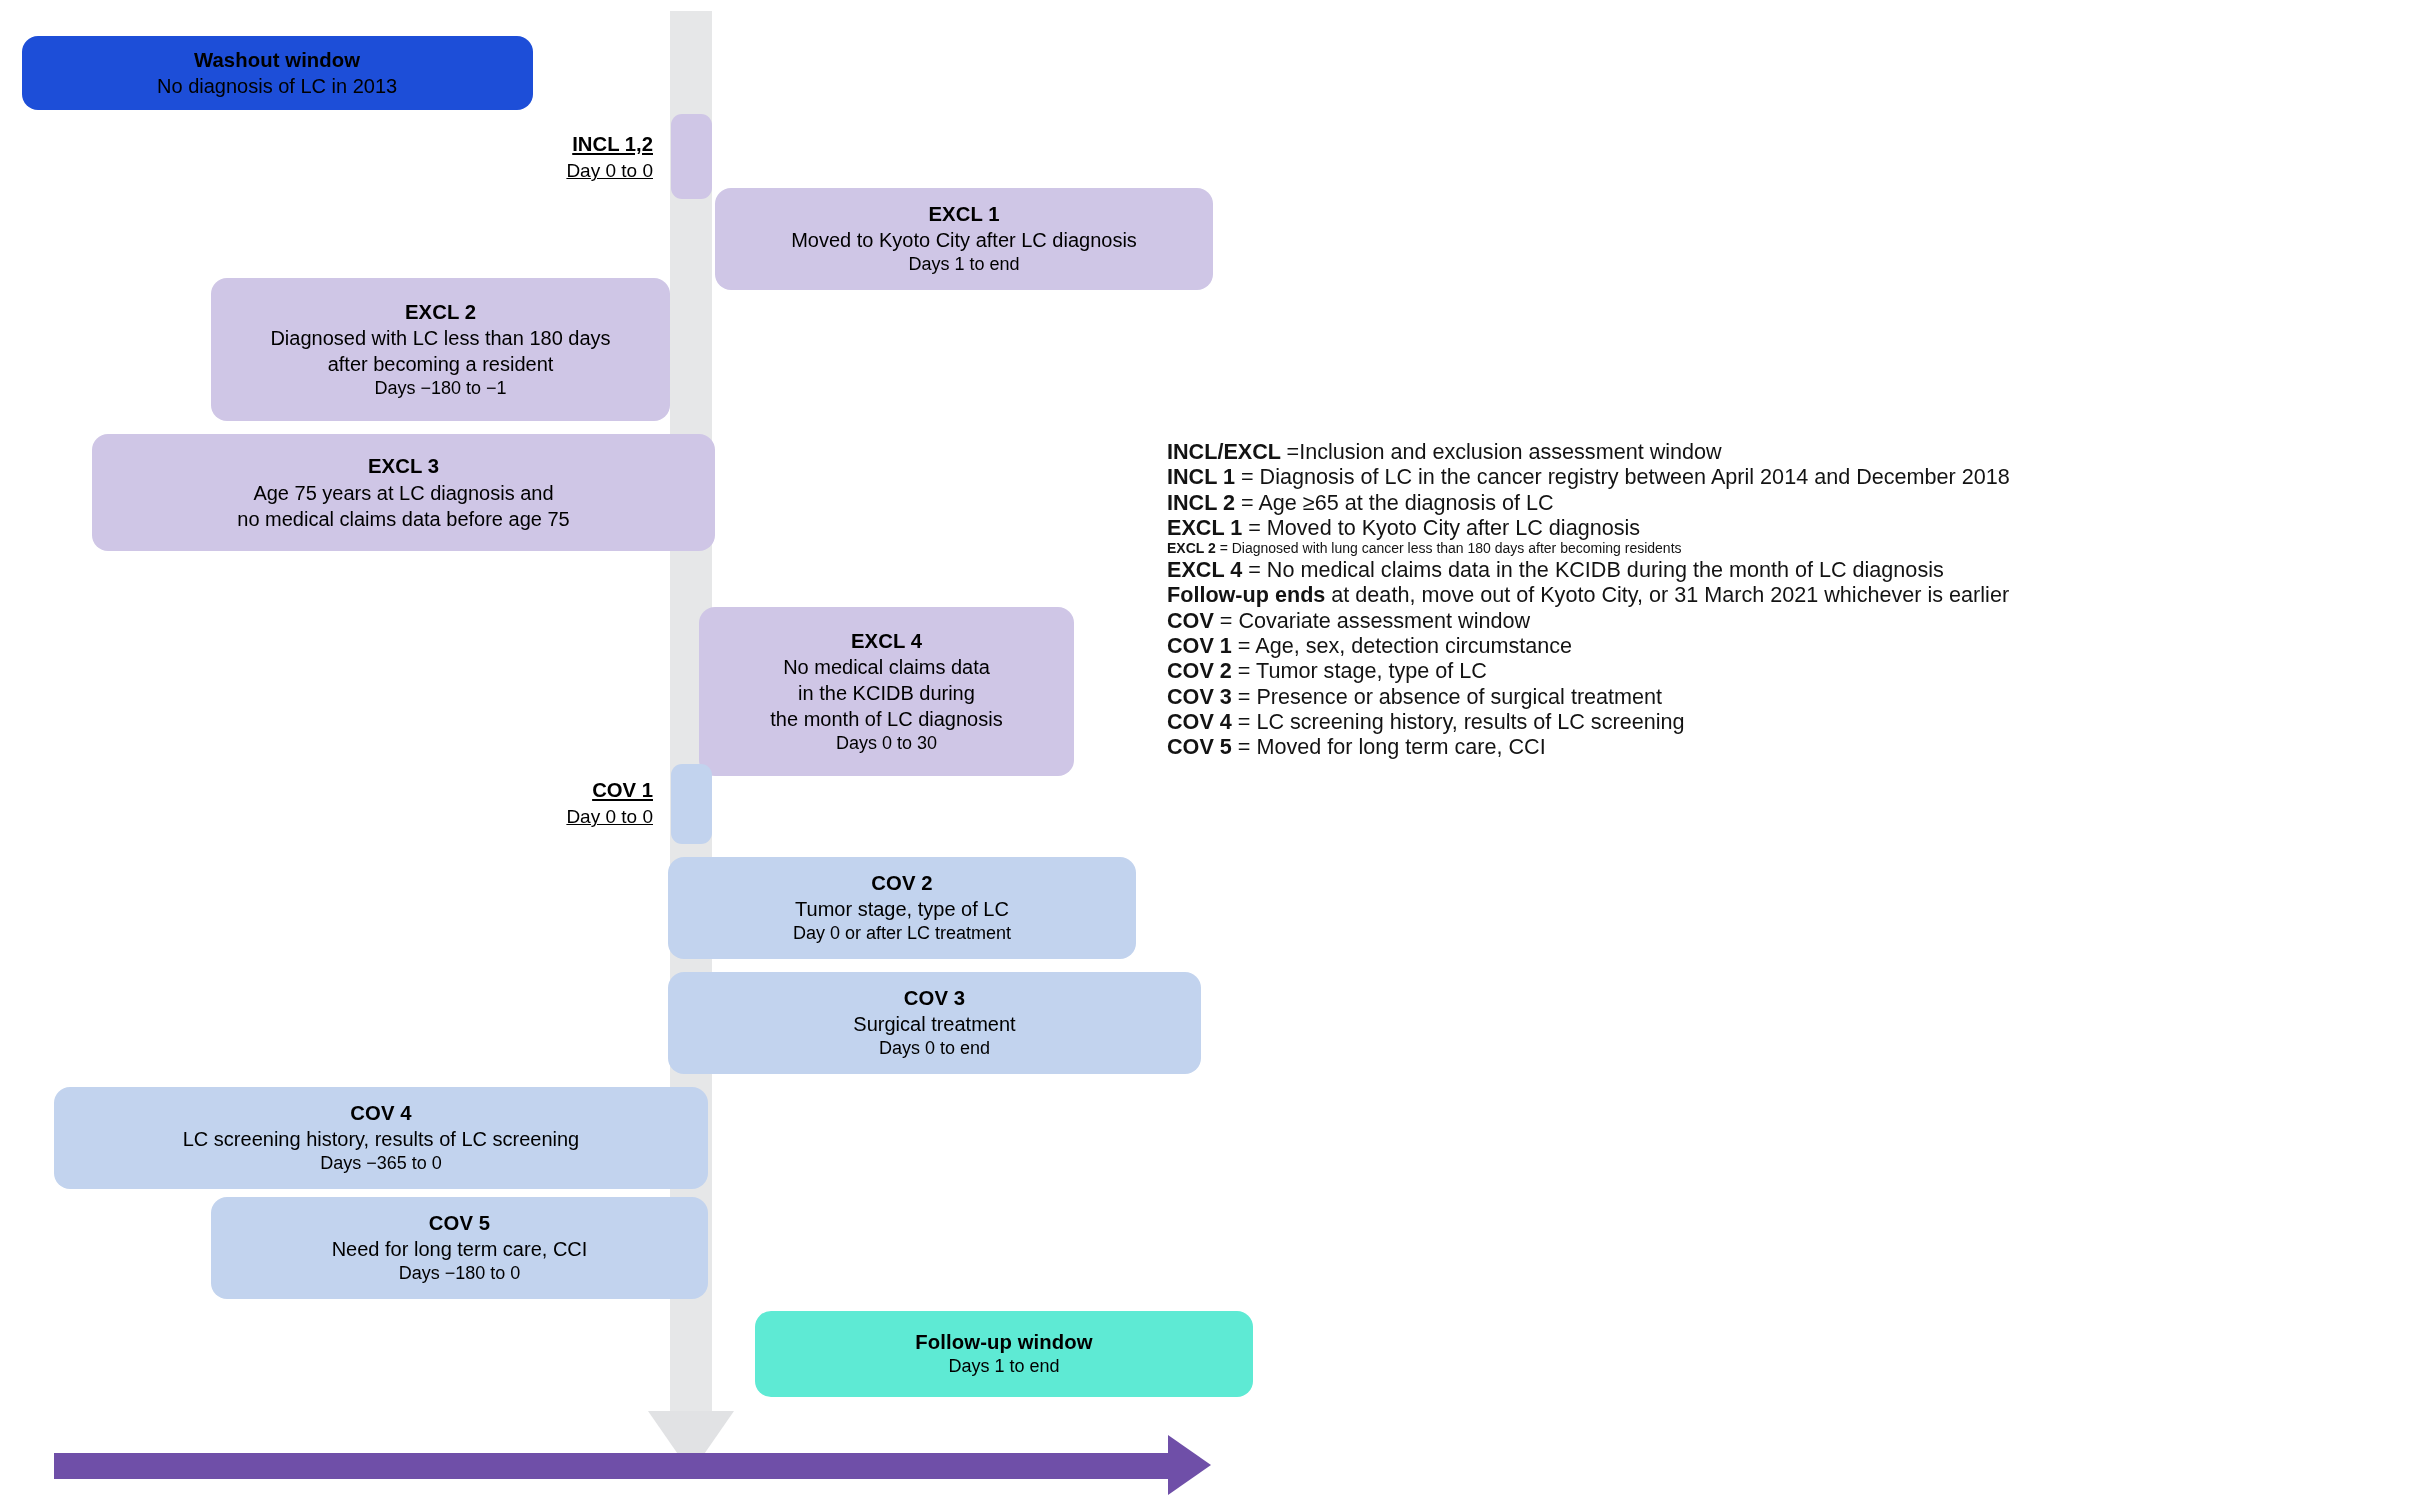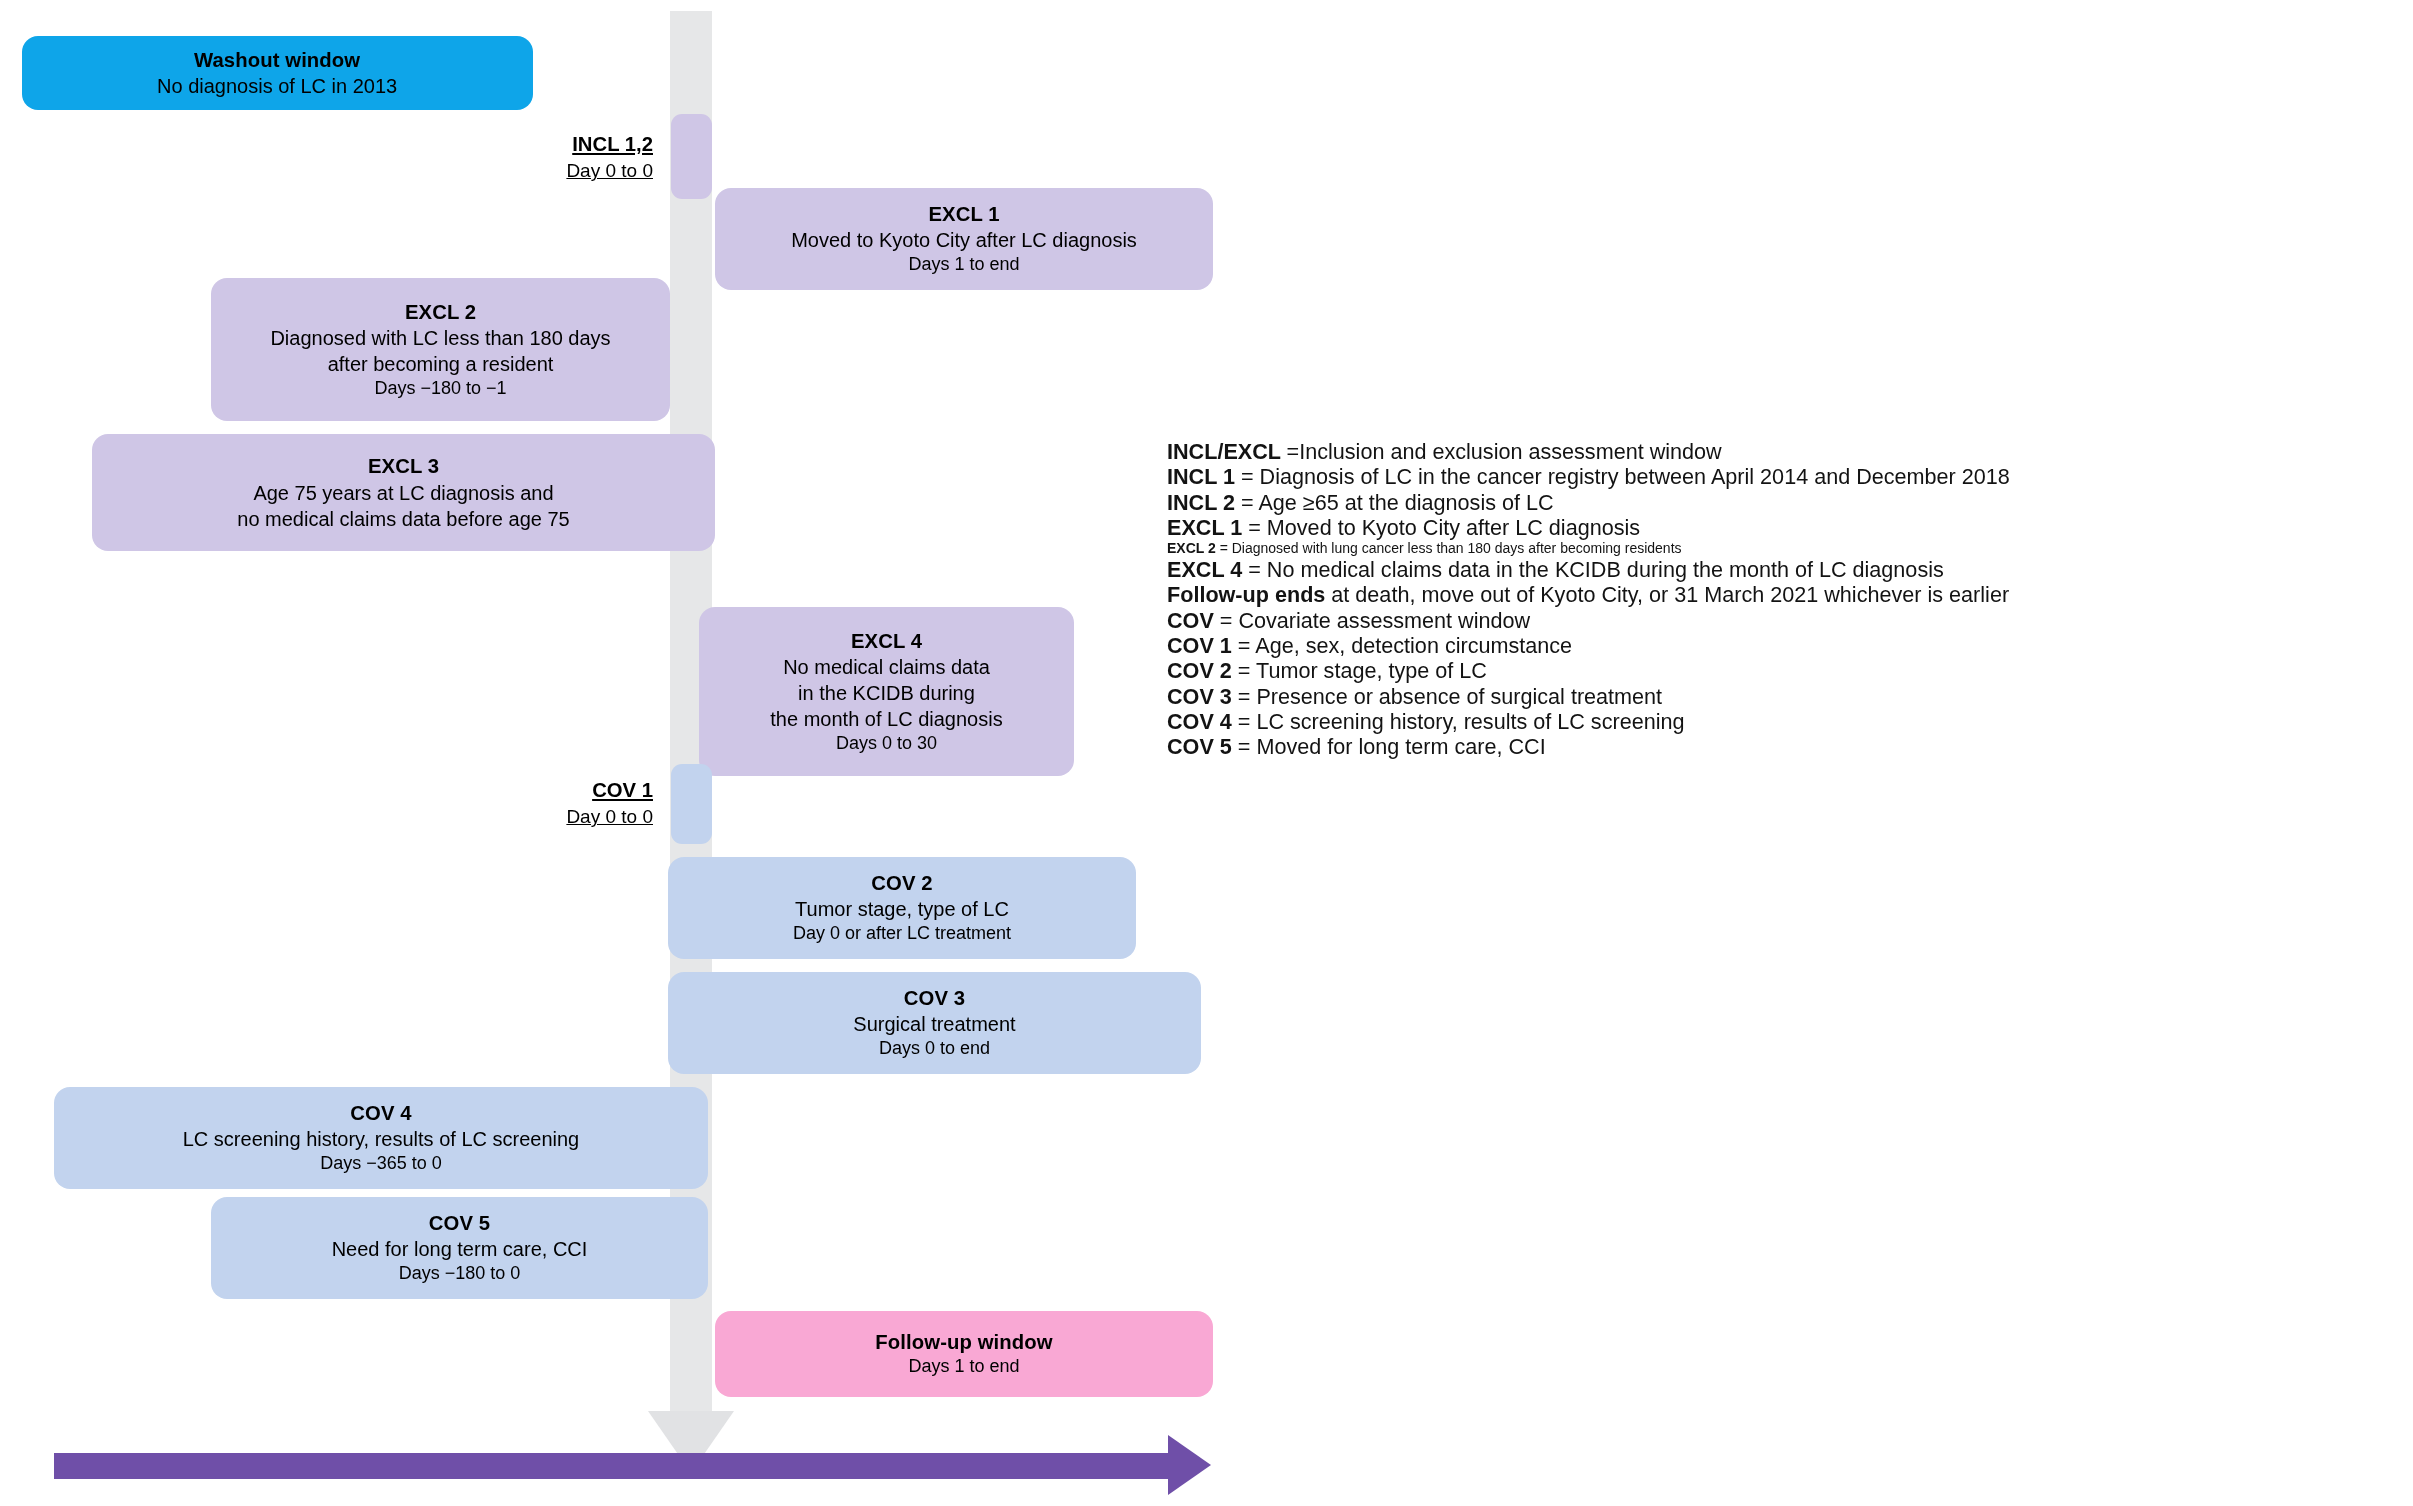--- a/index.html
+++ b/index.html
@@ -76,24 +76,24 @@
     font-size: 20.3px;
     letter-spacing: 0.1px;
   }
   .box .ln {
     font-size: 20px;
   }
   .box .days {
     font-size: 18px;
   }
 
-  .cyan   { background: #0ea5e9; }
+  .cyan   { background: #1d4ed8; }
   .purple { background: #cfc6e6; }
   .blue   { background: #c2d3ee; }
-  .teal   { background: #f9a8d4; }
+  .teal   { background: #5eead4; margin-left: 40px; }
 
   
   .tab {
     position: absolute;
     border-radius: 11px;
   }
   .tab.purple { background: #cfc6e6; }
   .tab.blue   { background: #c2d3ee; }
 
   

